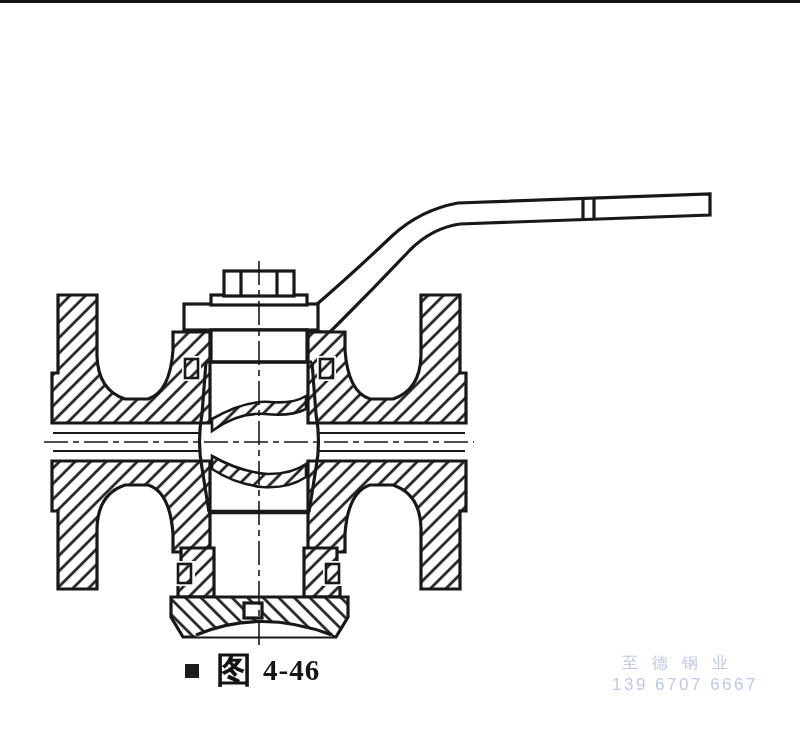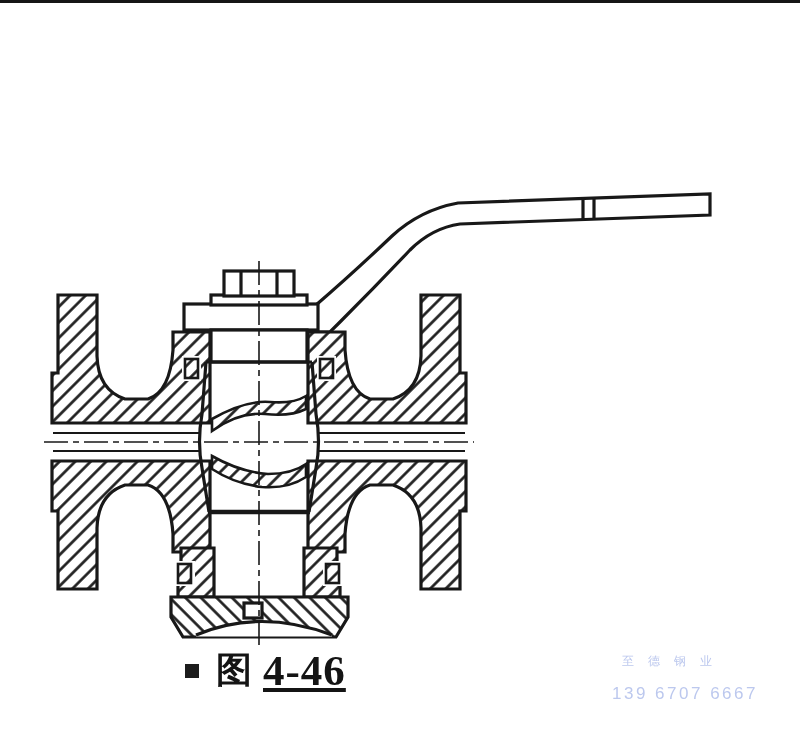--- a/index.html
+++ b/index.html
@@ -15,34 +15,33 @@
     position:absolute; left:185px; top:646px; display:flex; align-items:center;
     color:#141414; white-space:nowrap;
   }
   .caption .bullet {
     width:14px; height:14px; background:#1c1c1c; margin-right:17px; flex:0 0 auto;
   }
   .caption .fig-word {
     font-size:36px; font-weight:700; font-family:"Liberation Sans","DejaVu Sans",sans-serif;
   }
   .caption .fig-num {
-    font-size:43px; font-weight:700; margin-left:11px; letter-spacing:1px;
+    font-size:29px; font-weight:700; margin-left:11px; letter-spacing:1px;
     font-family:"Liberation Serif","DejaVu Serif",serif;
-    text-decoration:underline;
   }
   .caption .fig-title {
     font-size:37px; font-weight:700; margin-left:54px; letter-spacing:6px;
     font-family:"Liberation Sans","DejaVu Sans",sans-serif;
   }
   .watermark {
     position:absolute; left:612px; top:655px; color:#bcc8ee;
     font-family:"Liberation Sans","DejaVu Sans",sans-serif; line-height:1;
   }
-  .watermark .wm1 { font-size:12px; letter-spacing:14px; padding-left:10px;font-family:Liberation Serif, serif; }
-  .watermark .wm2 { font-size:17px; letter-spacing:2.5px; margin-top:18px; }
+  .watermark .wm1 { font-size:16px; letter-spacing:14px; padding-left:10px;font-family:Liberation Serif, serif; }
+  .watermark .wm2 { font-size:17px; letter-spacing:2.5px; margin-top:5px; }
 </style>
 </head>
 <body>
 
 <div class="page">
   <div class="top-edge"></div>
 
   <svg class="drawing-svg" width="800" height="751" viewBox="0 0 800 751" xmlns="http://www.w3.org/2000/svg">
     <defs>
       <pattern id="hatchA" patternUnits="userSpaceOnUse" width="11" height="11" patternTransform="rotate(45)">

